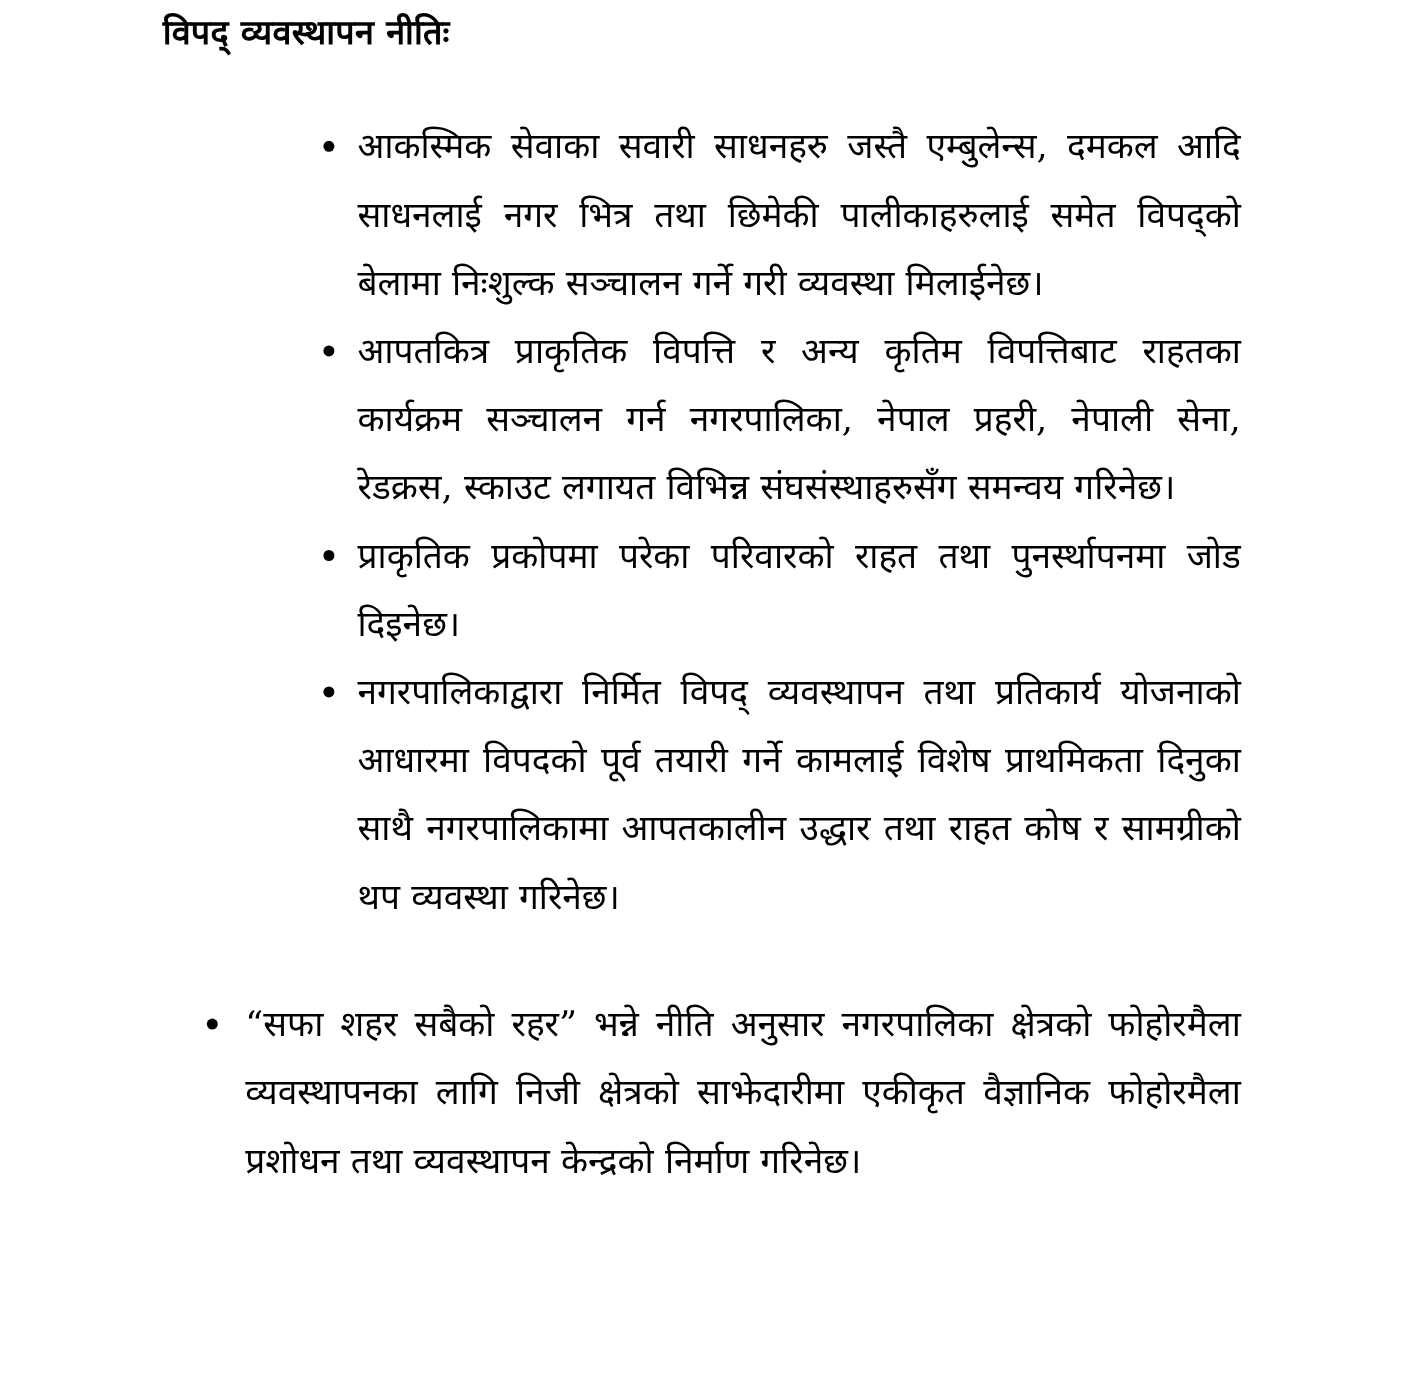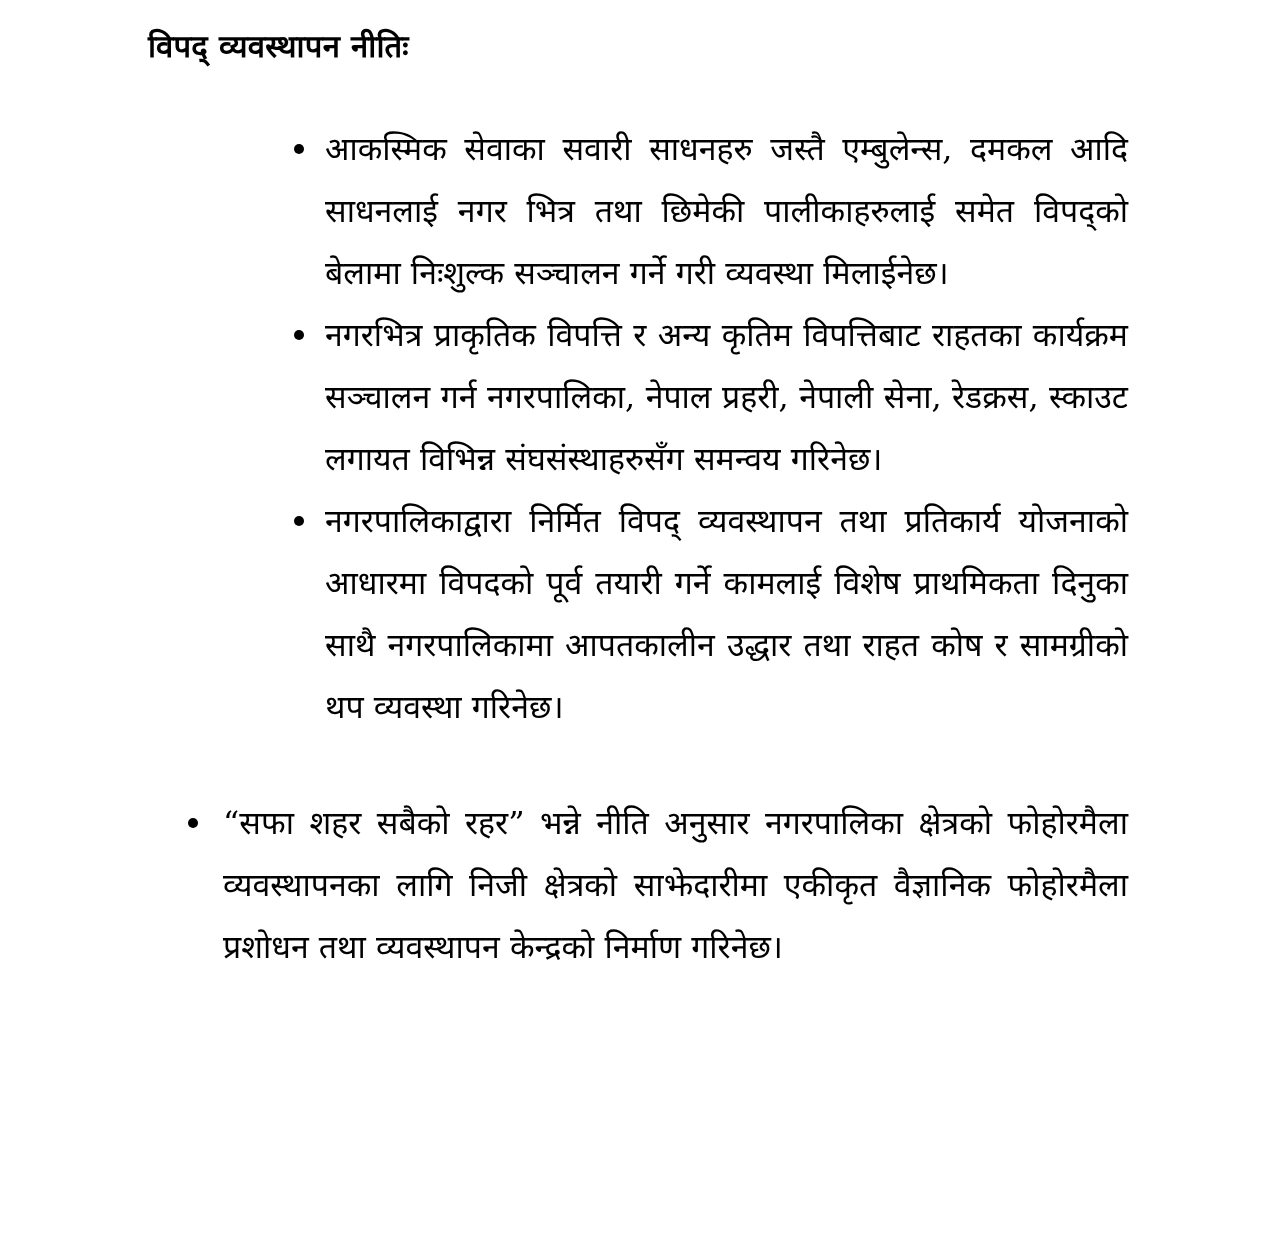--- a/index.html
+++ b/index.html
@@ -10,21 +10,20 @@
     font-family: "DejaVu Serif", "Liberation Serif", serif;
     color: #000000;
     overflow: hidden;
   }
   .page {
     width: 1275px;
     height: 888px;
     background: #ffffff;
     padding-top: 10px;
     position: relative;
-    margin-top: 16px;
   }
   .heading {
     font-size: 31px;
     font-weight: 700;
     line-height: 1.35;
     margin-left: 148px;
     letter-spacing: 0.2px;
   }
   .heading-2 {
     margin-top: 56px;
@@ -69,21 +68,22 @@
 </style>
 </head>
 <body>
 
 <div class="page">
 
   <h1 class="heading heading-1">विपद् व्यवस्थापन नीतिः</h1>
 
   <ul class="policy-list list-1">
     <li>आकस्मिक सेवाका सवारी साधनहरु जस्तै एम्बुलेन्स, दमकल आदि साधनलाई नगर भित्र तथा छिमेकी पालीकाहरुलाई समेत विपद्को बेलामा निःशुल्क सञ्चालन गर्ने गरी व्यवस्था मिलाईनेछ।</li>
-    <li>नगरभित्र प्राकृतिक विपत्ति र अन्य कृतिम विपत्तिबाट राहतका कार्यक्रम सञ्चालन गर्न नगरपालिका, नेपाल प्रहरी, नेपाली सेना, रेडक्रस, स्काउट लगायत विभिन्न संघसंस्थाहरुसँग समन्वय गरिनेछ।</li>
+    <li>आपतकित्र प्राकृतिक विपत्ति र अन्य कृतिम विपत्तिबाट राहतका कार्यक्रम सञ्चालन गर्न नगरपालिका, नेपाल प्रहरी, नेपाली सेना, रेडक्रस, स्काउट लगायत विभिन्न संघसंस्थाहरुसँग समन्वय गरिनेछ।</li>
+    <li>प्राकृतिक प्रकोपमा परेका परिवारको राहत तथा पुनर्स्थापनमा जोड दिइनेछ।</li>
     <li>नगरपालिकाद्वारा निर्मित विपद् व्यवस्थापन तथा प्रतिकार्य योजनाको आधारमा विपदको पूर्व तयारी गर्ने कामलाई विशेष प्राथमिकता दिनुका साथै नगरपालिकामा आपतकालीन उद्धार तथा राहत कोष र सामग्रीको थप व्यवस्था गरिनेछ।</li>
   </ul>
 
 
   <ul class="policy-list list-2">
     <li><span class="bold-phrase">“सफा शहर सबैको रहर”</span><span> भन्ने नीति अनुसार नगरपालिका क्षेत्रको फोहोरमैला व्यवस्थापनका लागि निजी क्षेत्रको साझेदारीमा एकीकृत वैज्ञानिक फोहोरमैला प्रशोधन तथा व्यवस्थापन केन्द्रको निर्माण गरिनेछ।</span></li>
   </ul>
 
 </div>
 

